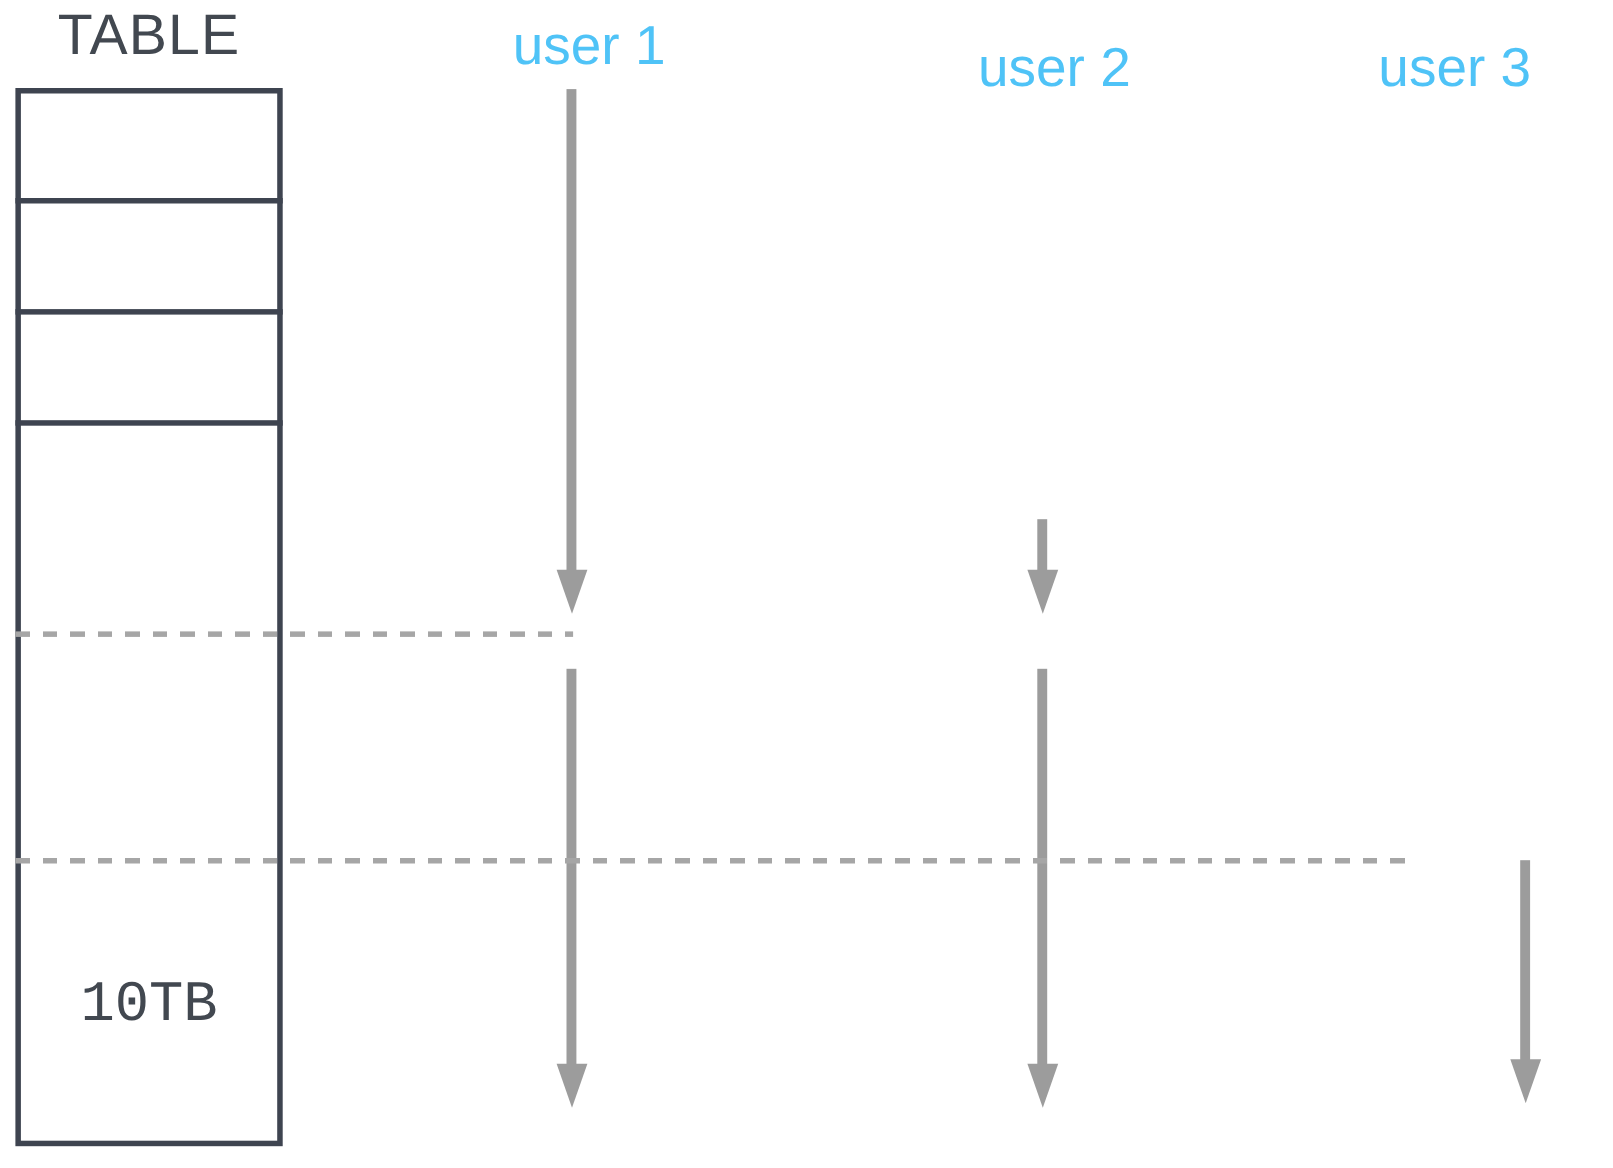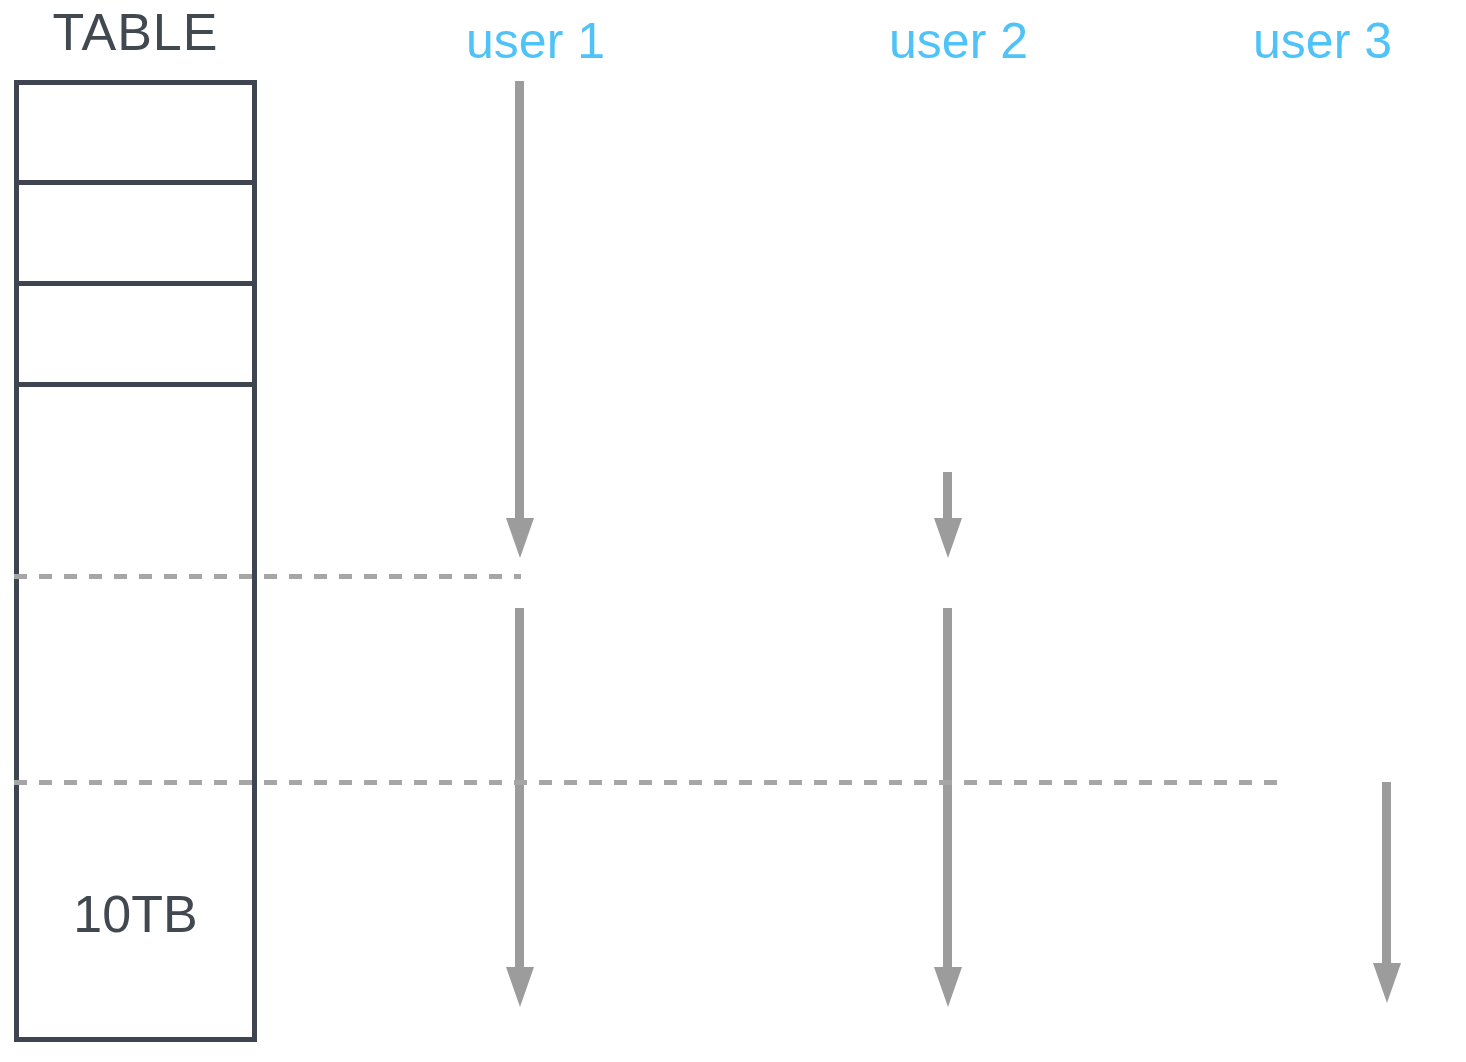--- a/index.html
+++ b/index.html
@@ -42,34 +42,35 @@
   }
   .divider-1 { top: 180px; }
   .divider-2 { top: 281px; }
   .divider-3 { top: 382px; }
   .capacity-label {
     position: absolute;
     left: 14px; top: 884px; width: 243px;
     text-align: center;
     font-size: 52px;
     color: #424850;
+    font-family: Liberation Mono, monospace;
   }
 
   
   .user-label {
     position: absolute;
     top: 12px; width: 160px;
     text-align: right;
     font-size: 50px;
     color: #4fc3f7;
     white-space: nowrap;
   }
   .user-1-label { left: 445px; }
-  .user-2-label { left: 868px; }
-  .user-3-label { left: 1232px; }
+  .user-2-label { left: 868px; margin-top: 20px; }
+  .user-3-label { left: 1232px; margin-top: 20px; }
 
   
   .arrow-shaft {
     position: absolute;
     width: 9px;
     background: #9c9c9c;
   }
   .arrow-head {
     position: absolute;
     width: 0; height: 0;

